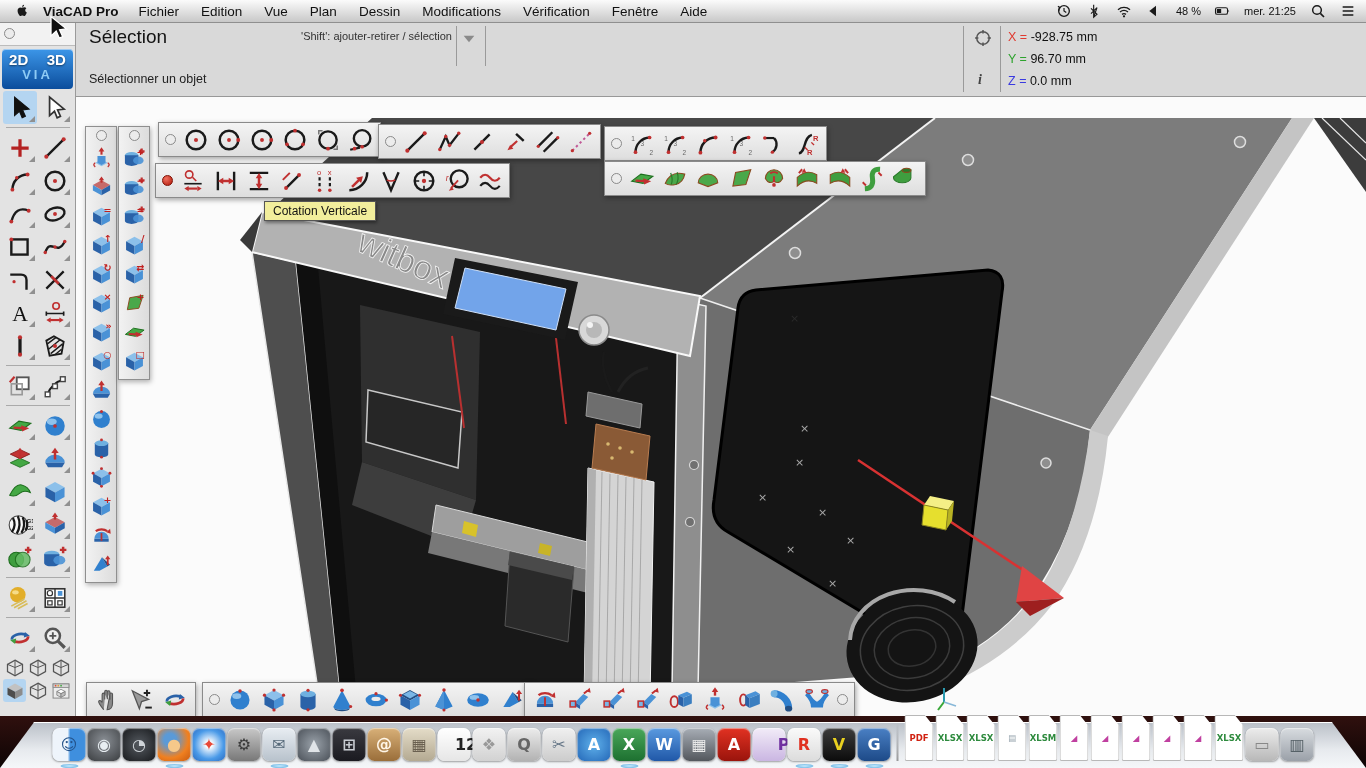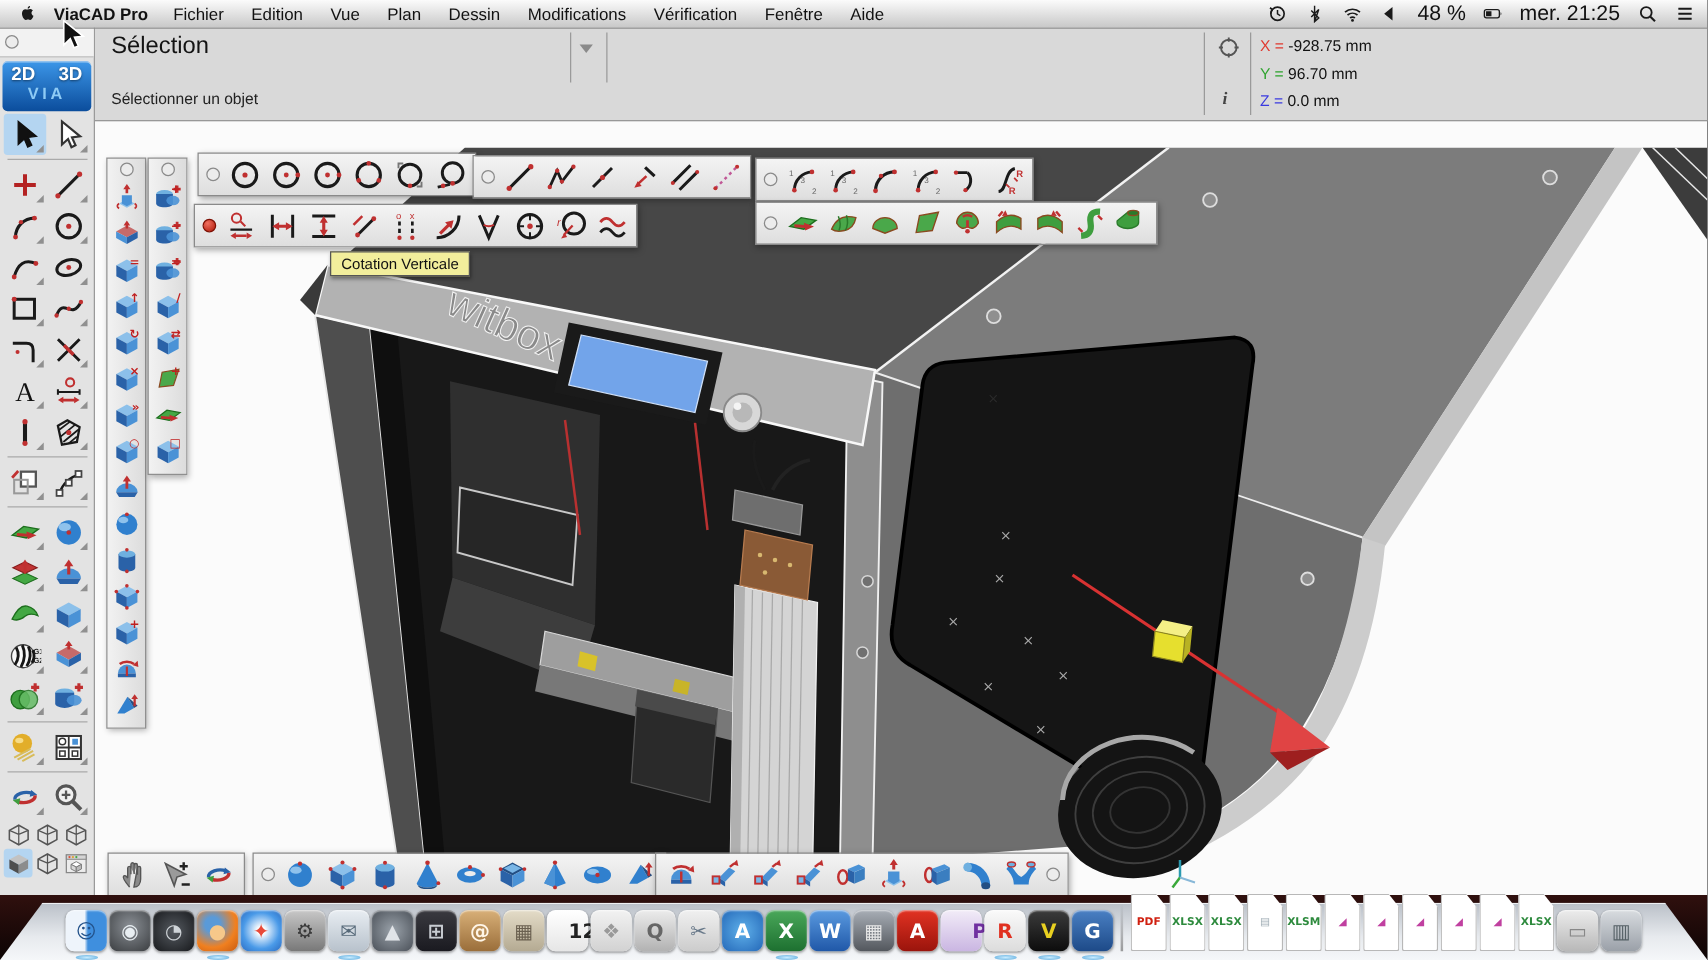--- a/index.html
+++ b/index.html
@@ -7,21 +7,21 @@
     font-family:"Liberation Sans",sans-serif;-webkit-font-smoothing:antialiased;}
   .abs{position:absolute;}
   
   .menubar{position:absolute;left:0;top:0;width:100%;height:22px;z-index:60;
     background:linear-gradient(#fbfbfb,#c8c8c8);border-bottom:1px solid #8f8f8f;
     display:flex;align-items:center;font-size:13.5px;color:#111;}
   .menubar .apple{margin:0 14px 0 12px;display:flex;align-items:center;}
   .menubar .appname{font-weight:bold;margin-right:20px;}
   .menus{display:flex;gap:22px;}
   .menu-item{cursor:default;}
-  .mb-right{margin-left:auto;display:flex;align-items:center;gap:13px;padding-right:10px;font-size:17px;}
+  .mb-right{margin-left:auto;display:flex;align-items:center;gap:13px;padding-right:10px;font-size:11px;}
   .mb-ic{width:17px;height:17px;display:flex;align-items:center;justify-content:center;}
   .mb-ic svg{width:16px;height:16px;}
   
   .infobar{position:absolute;left:75px;top:22px;right:0;height:74px;background:#d9d9d9;
     border-bottom:1px solid #989898;z-index:5;}
   .tool-title{position:absolute;left:14px;top:4px;font-size:19px;color:#141414;}
   .tool-hint{position:absolute;left:14px;top:50px;font-size:12.5px;color:#222;}
   .mods{position:absolute;left:90px;top:6px;width:287px;text-align:right;font-size:11px;color:#333;line-height:1.55;}
   .ib-sep{position:absolute;top:4px;bottom:30px;width:1px;background:#9a9a9a;}
   .ib-dd{position:absolute;left:386px;top:9px;width:16px;height:14px;}
@@ -167,20 +167,21 @@
             <path d="M4 6h16M4 12h16M4 18h16" stroke="#1a1a1a" stroke-width="2.6"></path>
           </svg>
         </span>
     </div>
   </div>
 
   <div class="infobar">
     <div class="tool-title">Sélection</div>
     <div class="tool-hint">Sélectionner un objet</div>
     <div class="mods">
+      <div>'Shift': ajouter-retirer / sélection</div>
     </div>
     <div class="ib-sep" style="left:381px"></div>
     <div class="ib-dd"><svg viewBox="0 0 24 24">
           <path d="M4 7h16l-8 10z" fill="#8a8a8a"></path>
         </svg></div>
     <div class="ib-sep" style="left:410px"></div>
     <div class="ib-sep" style="left:888px;bottom:4px"></div>
     <div class="xh" style="top:6px"><svg viewBox="0 0 24 24">
           <circle cx="12" cy="12" r="7.5" stroke="#555" stroke-width="1.8" fill="none"></circle>
           <path d="M12 2.5v4M12 17.5v4M2.5 12h4M17.5 12h4" stroke="#555" stroke-width="1.8"></path>

